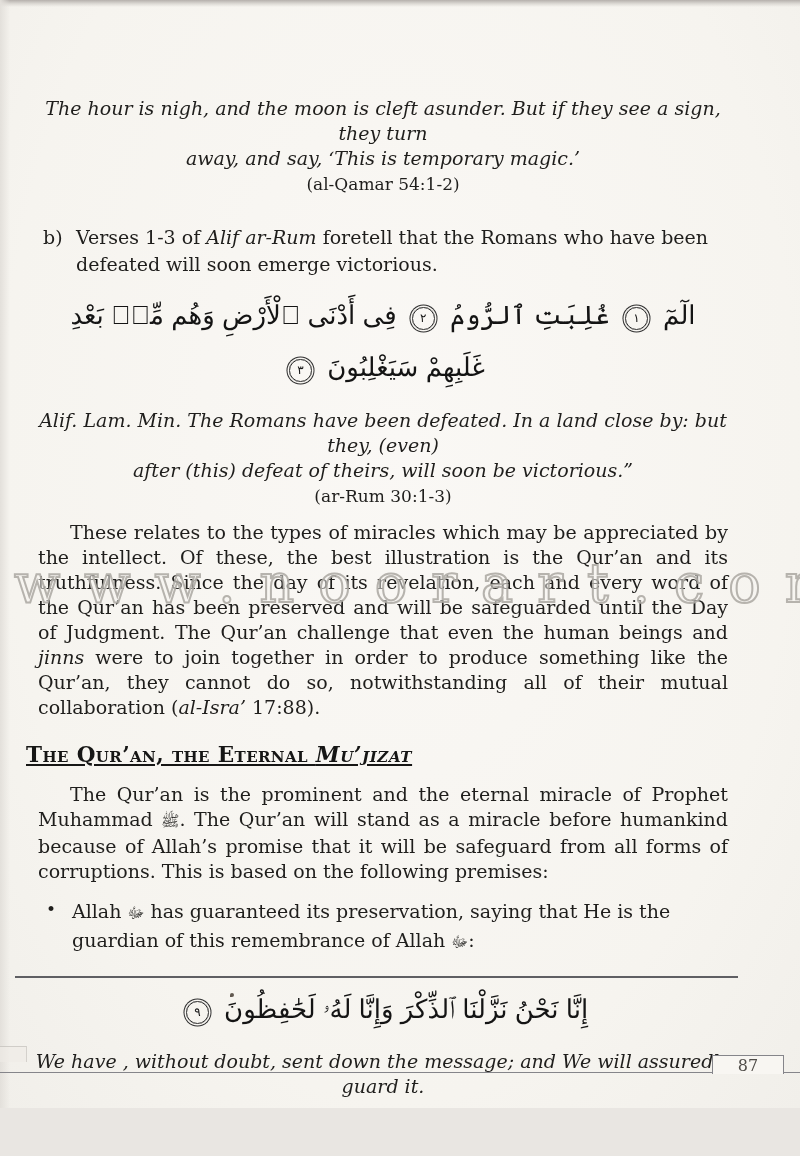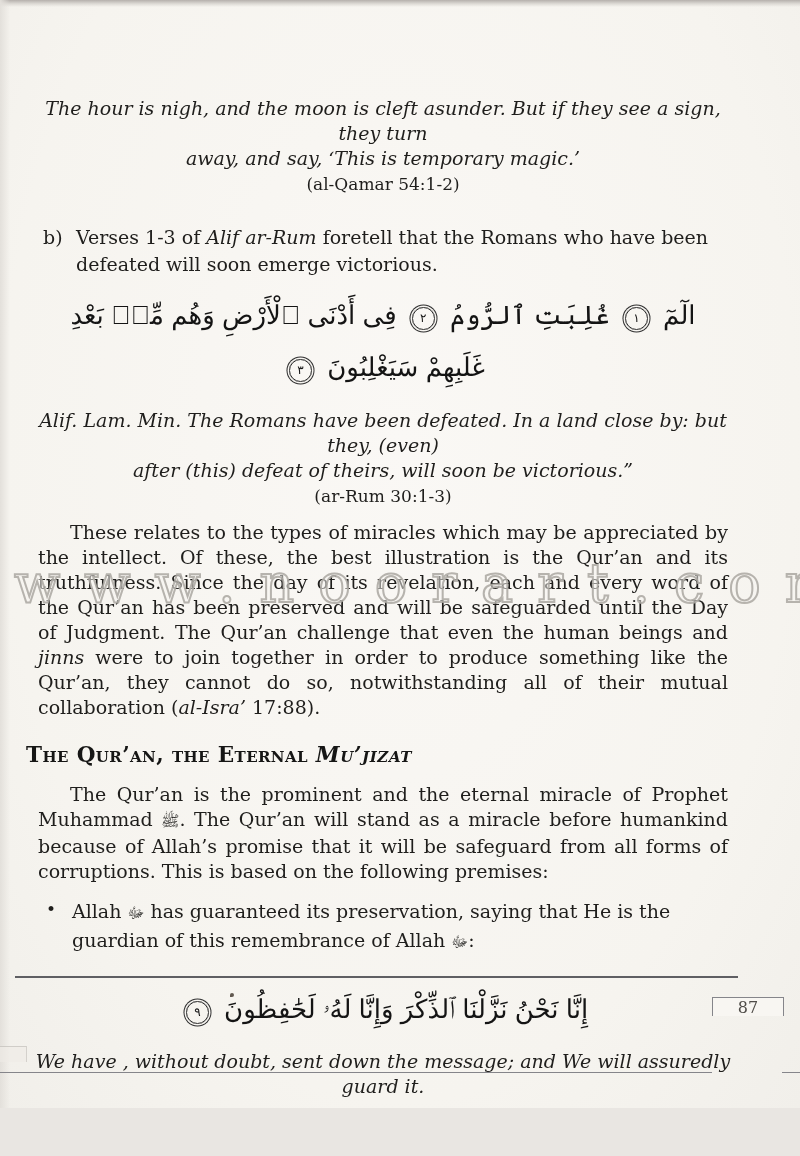--- a/index.html
+++ b/index.html
@@ -38,21 +38,21 @@
     display: inline-flex; align-items: center; justify-content: center;
     width: 21px; height: 21px; border: 1.3px solid #2e2e2e; border-radius: 50%;
     font-size: 12px; line-height: 1; margin: 0 8px; vertical-align: 2px;
     box-shadow: 0 0 0 1.5px #f8f6f2, 0 0 0 2.5px #2e2e2e;
   }
 
   .trans-block { margin-top: 13px; }
 
   .heading { font-weight: bold; font-variant: small-caps; font-size: 21.5px; line-height: 26px; letter-spacing: 0.4px; color: #161615; margin: 0; }
   .heading-1 { margin: 26px 0 8px 0; }
-  .heading-2 { margin: 22px 0 14px 0; }
+  .heading-2 { margin: 22px 0 14px 0; text-decoration: underline; }
 
   .body-para { font-size: 19px; line-height: 25px; text-align: justify; text-indent: 32px; margin: 12px; }
 
   .bullet-row { position: relative; margin-top: 14px; padding-left: 46px; }
   .bullet-glyph { position: absolute; left: 20px; top: 1px; font-size: 17px; }
   .bullet-text { font-size: 19px; line-height: 26.5px; max-width: 648px; }
 
   .v2 { margin-top: 20px; }
   .t2 { margin-top: 12px; }
 
@@ -68,21 +68,21 @@
     font-family: "DejaVu Serif", serif; font-size: 54px; line-height: 56px;
     letter-spacing: 24px; text-indent: 14px;
     color: rgba(248, 246, 242, 0.5);
     -webkit-text-stroke: 2px rgba(170, 167, 161, 0.85);
     z-index: 3; pointer-events: none;
   }
 
   .footer-line-left { position: absolute; left: 0; top: 1072px; width: 712px; border-top: 1.6px solid #85858a; }
   .footer-line-right { position: absolute; left: 782px; top: 1072px; width: 18px; border-top: 1.6px solid #85858a; }
   .page-tab {
-    position: absolute; left: 712px; top: 997px; width: 70px; height: 18px;
+    position: absolute; left: 712px; top: 1055px; width: 70px; height: 18px;
     border: 1.6px solid #85858a; border-bottom: none;
     background: #f8f6f2; text-align: center;
     font-size: 16px; line-height: 19px; color: #504d49; z-index: 2;
   }
   .bleed-left {
     position: absolute; left: 0; top: 1046px; width: 26px; height: 15px;
     border-top: 1px solid rgba(150,147,142,0.35);
     border-right: 1px solid rgba(150,147,142,0.3);
     background: rgba(238,235,230,0.6);
   }

